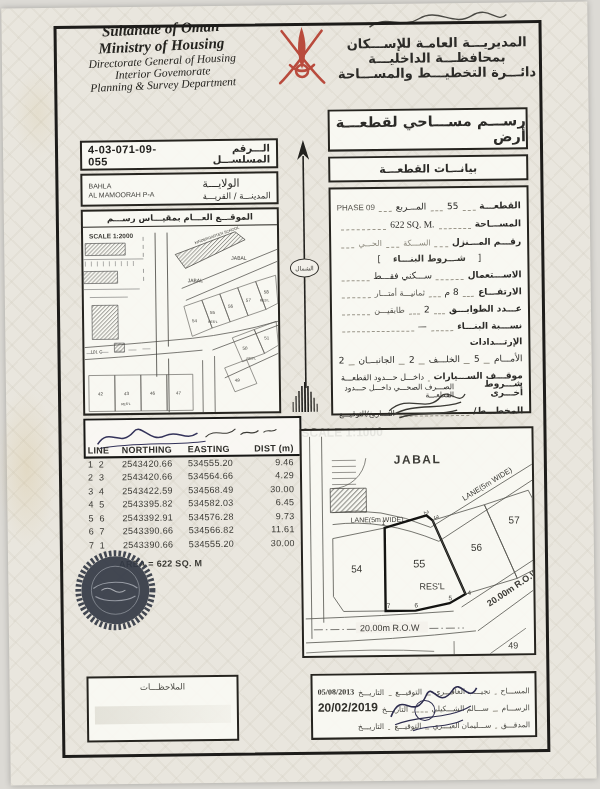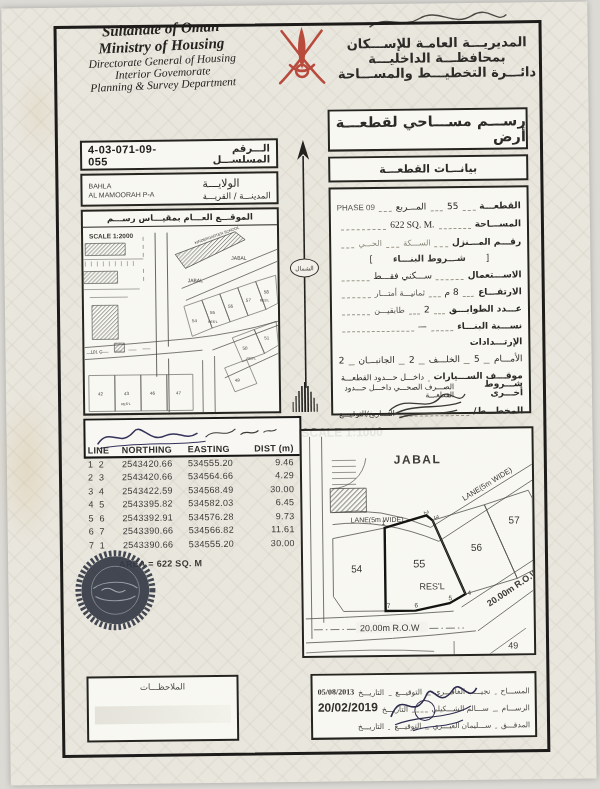--- a/index.html
+++ b/index.html
@@ -88,21 +88,21 @@
         <div class="row" style="height:18px;">
           <span style="font-weight:bold;">رقـــم المـــنزل</span>
           <span class="leader"></span>
           <span style="color:#8b887c;font-size:8px;">الســـكة</span>
           <span class="leader"></span>
           <span style="color:#8b887c;font-size:8px;">الحـــي</span>
           <span class="leader"></span>
         </div>
         <div class="row" style="height:16px;justify-content:center;color:#3a3934;">
           <span style="font-size:9px;">[</span>
-          <span style="font-weight:bold;margin:0 20px;">شـــروط البنـــاء</span>
+          <span style="font-weight:bold;margin:0 12px;">شـــروط البنـــاء</span>
           <span style="font-size:9px;">]</span>
         </div>
         <div class="row" style="height:17px;">
           <span style="font-weight:bold;">الاســـتعمال</span>
           <span class="leader"></span>
           <span>ســـكني فقـــط</span>
           <span class="leader"></span>
         </div>
         <div class="row" style="height:17px;">
           <span style="font-weight:bold;">الارتفـــاع</span>

